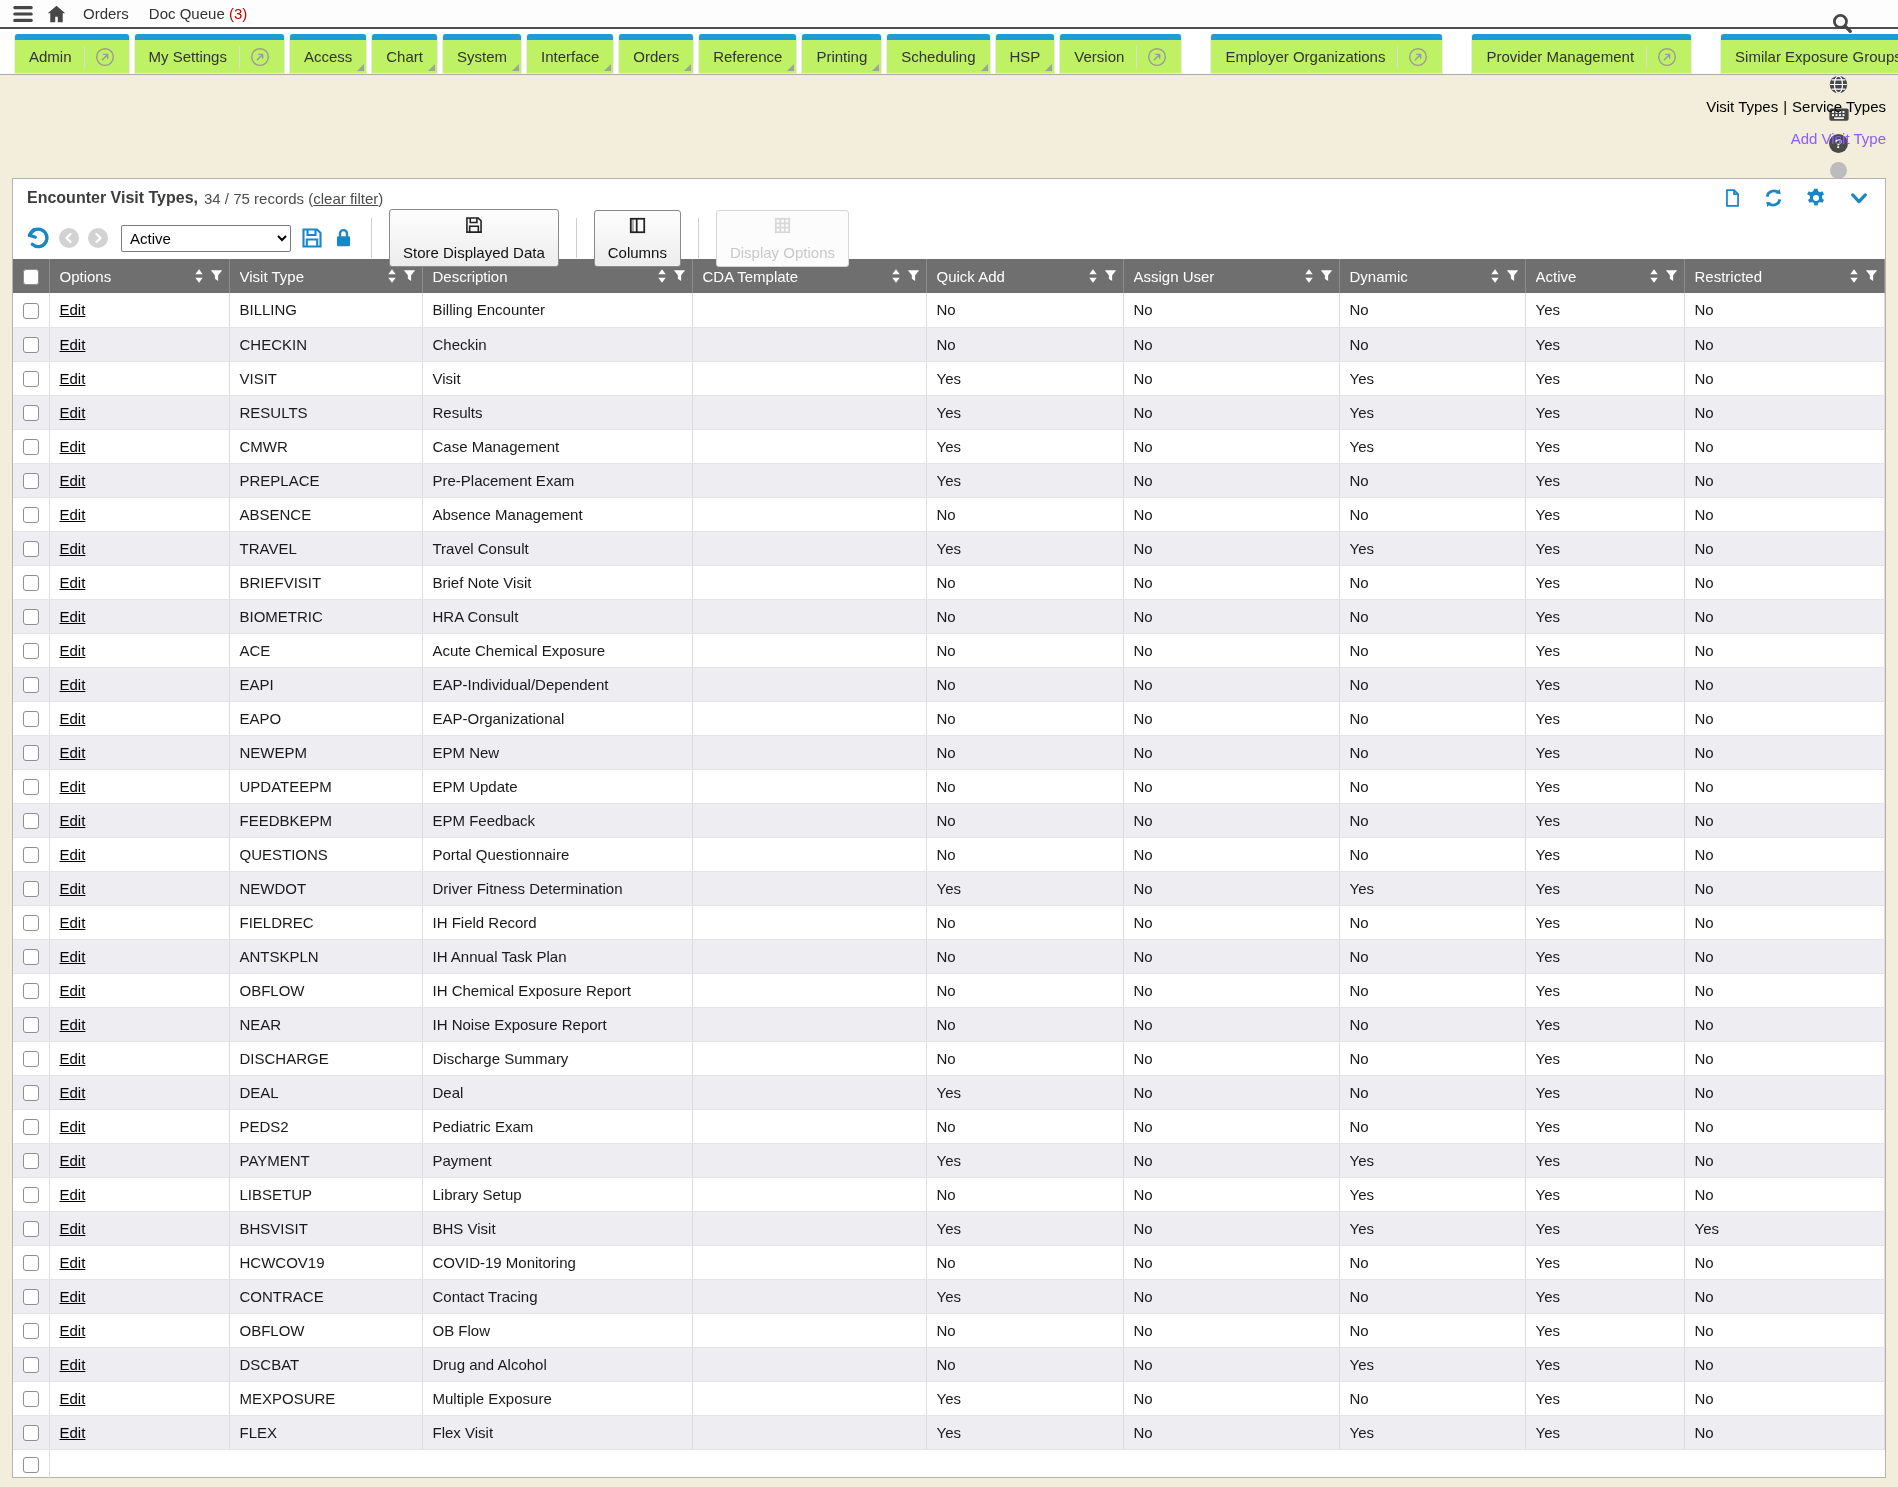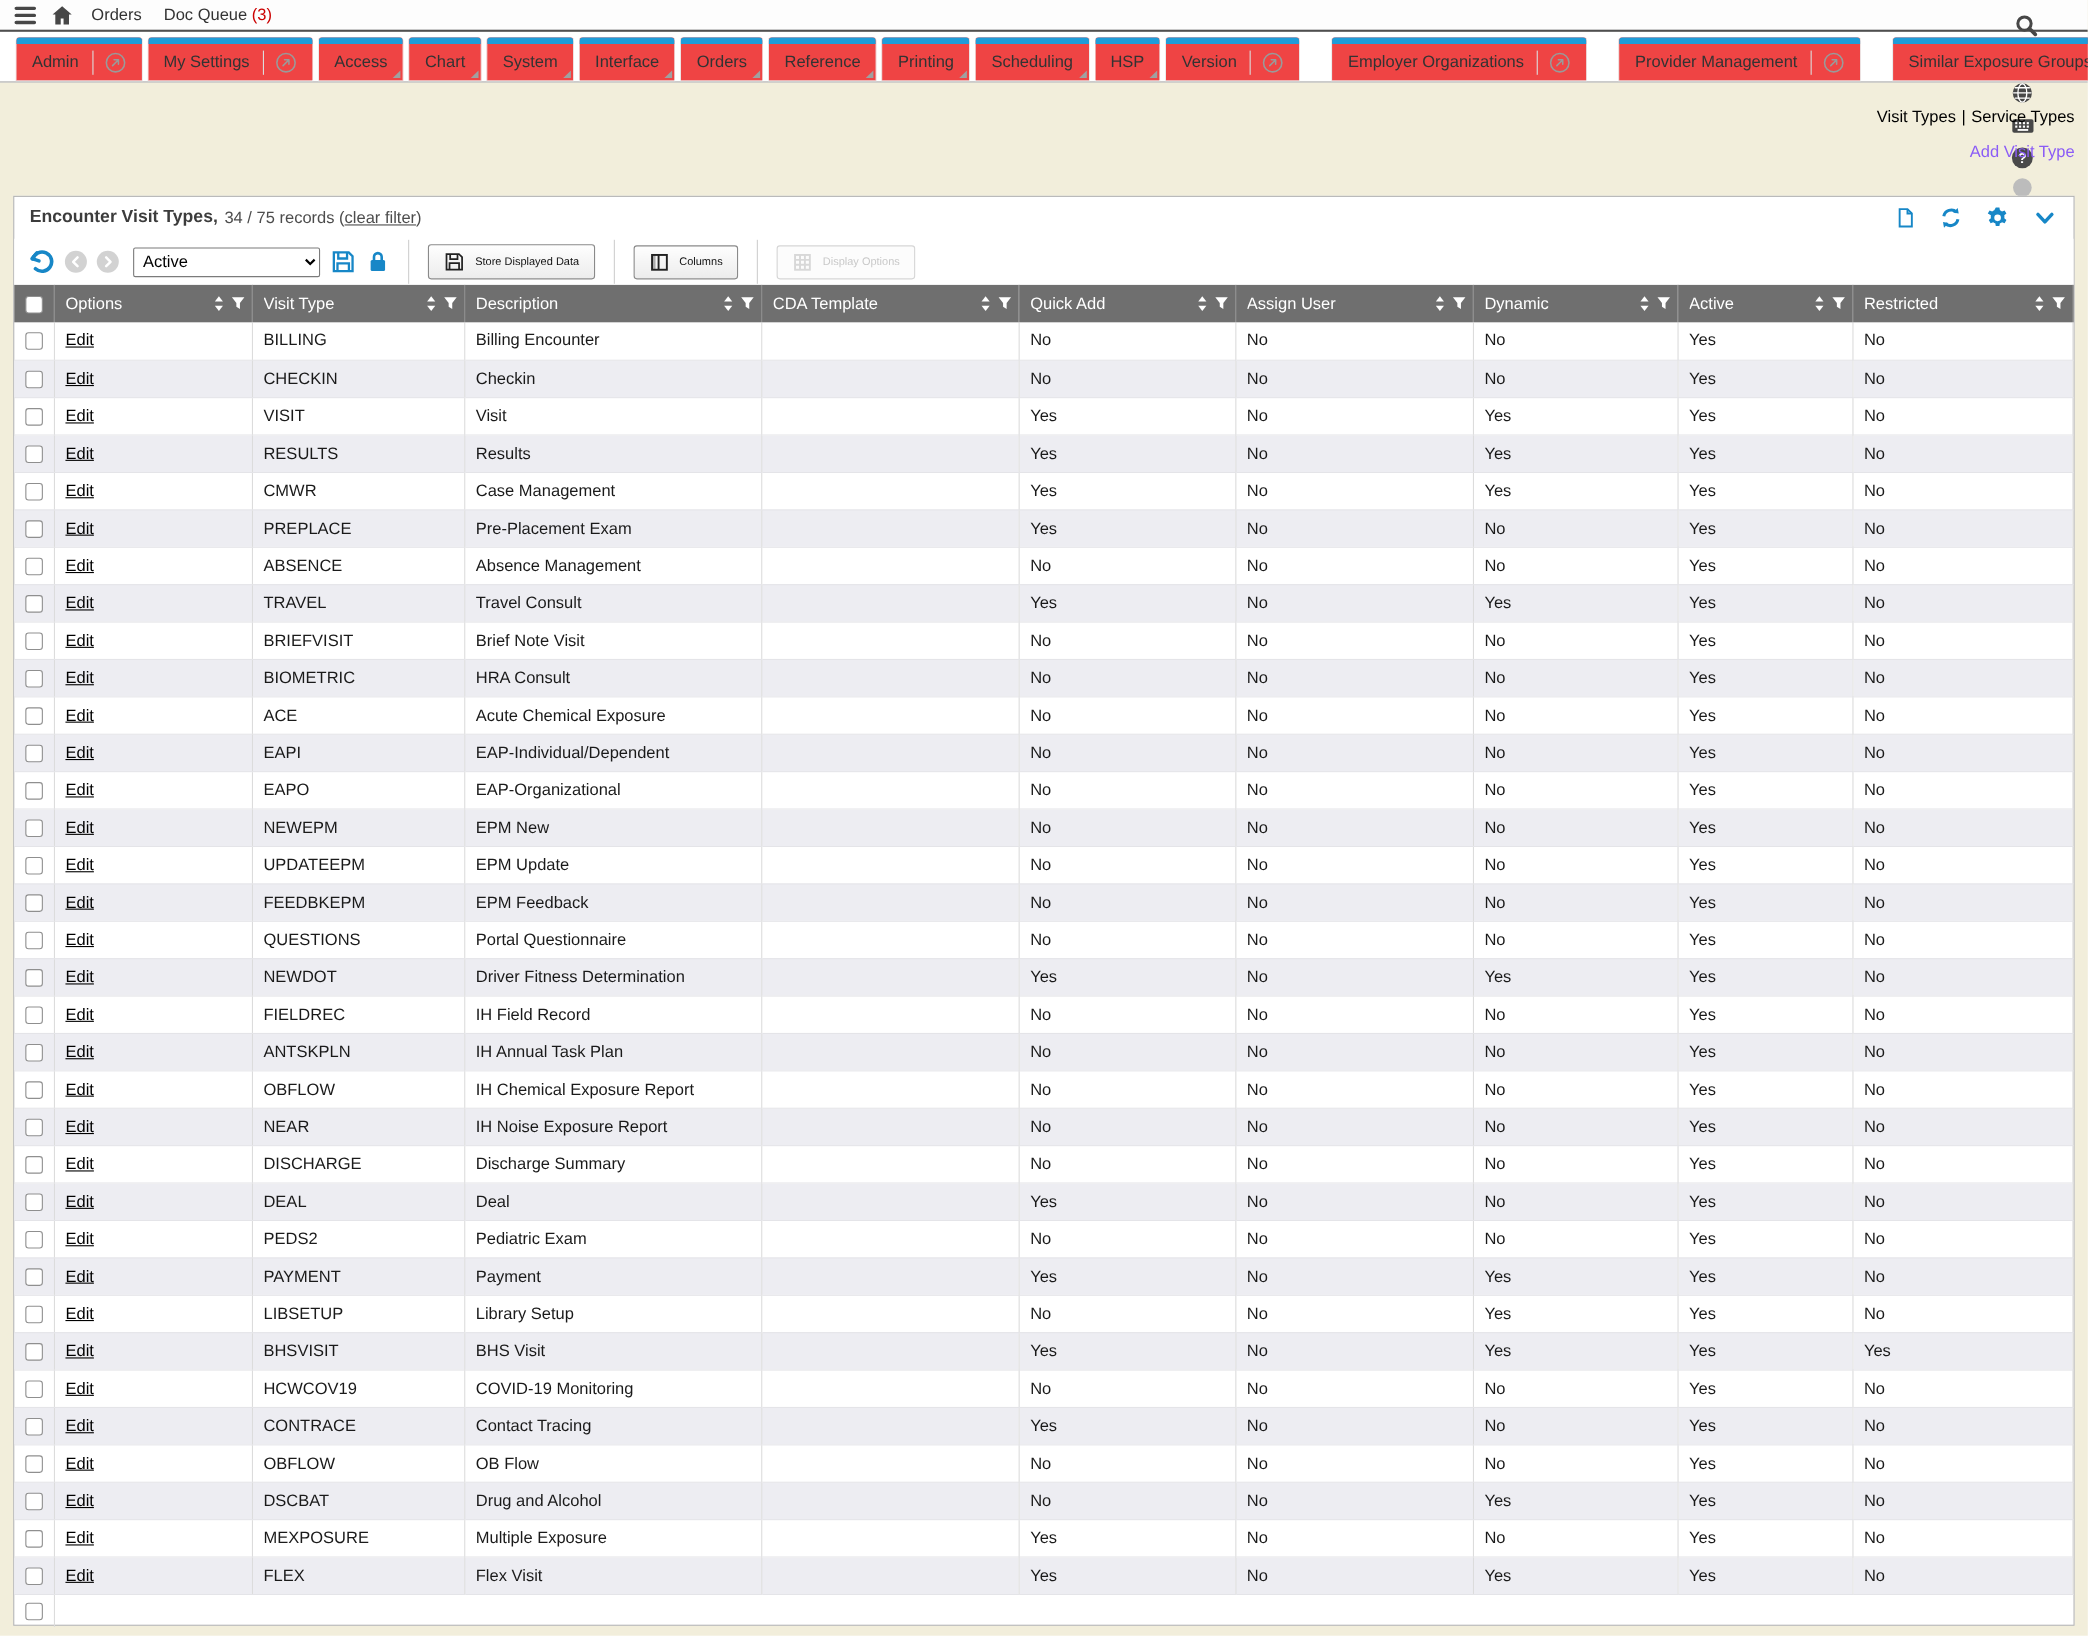--- a/index.html
+++ b/index.html
@@ -26,21 +26,21 @@
   .tz { color:#333; margin-left:-4px;font-weight:bold; }
   .help-circle { width:19px; height:19px; border-radius:50%; background:#4a4a4a; color:#fff; font-weight:bold; font-size:13px; display:flex; align-items:center; justify-content:center; }
   .status-circle { width:17px; height:17px; border-radius:50%; background:#bcbcbc; }
 
   
   .tabstrip {
     height: 46px; background:#fff; border-bottom: 1px solid #a9a9a9;
     display:flex; align-items:flex-end; padding: 0 0 0 14px;
   }
   .tab {
-    position: relative; height: 40px; background:#ef4444;
+    position: relative; height: 40px; background:#bef264;
     border: 1px solid #ececec; border-top:none; border-radius: 3px 3px 0 0;
     display: inline-flex; align-items:center; padding: 6px 14px 0 14px;
     margin-right: 4px; color:#333; cursor:pointer; white-space:nowrap;
   }
   .tab::before {
     content:""; position:absolute; top:0; left:0; right:0; height:6px;
     background:#1f9cd8; border-radius: 3px 3px 0 0;
   }
   .tab.group-gap { margin-left: 24px; justify-content: flex-end; }
   .tab .tab-divider { width:1px; height:22px; background:#dcdcdc; margin: 0 0 0 12px; }
@@ -71,21 +71,21 @@
 
   
   .toolbar { height:42px; display:flex; align-items:center; padding:0 12px; gap:9px; background:#fff; }
   .tb-icon { color:#1787c7; cursor:pointer; display:flex; }
   .nav-circle { width:20px; height:20px; border-radius:50%; background:#d2d2d2; color:#fff; display:flex; align-items:center; justify-content:center; cursor:pointer; }
   .tb-select { height:27px; width:170px; font-size:15px; font-family:inherit; border:1px solid #7b7b7b; border-radius:2px; background:#fff; padding:0 4px; margin-left:4px; }
   .tb-sep { width:1px; height:40px; background:#cfcfcf; margin:0 8px; }
   .btn {
     display:inline-flex; align-items:center; gap:9px; cursor:pointer;
     border:1px solid #8a8a8a; border-radius:3px; padding:5px 13px;
-    background:linear-gradient(#fefefe,#ececec); color:#111; font-size:10px;
+    background:linear-gradient(#fefefe,#ececec); color:#111; font-size:15px;flex-direction:column;
   }
   .btn .bicon { color:#222; display:flex; }
   .btn.disabled { border-color:#d6d6d6; color:#c9c9c9; background:#fcfcfc; cursor:default; }
   .btn.disabled .bicon { color:#d8d8d8; }
 
   
   table.grid { width:100%; border-collapse:collapse; table-layout:fixed; }
   .grid thead th {
     background:#6f6f6f; color:#fff; font-weight:normal; text-align:left;
     height:34px; padding:0 6px 0 10px; border-right:1px solid #8d8d8d; cursor:pointer;

